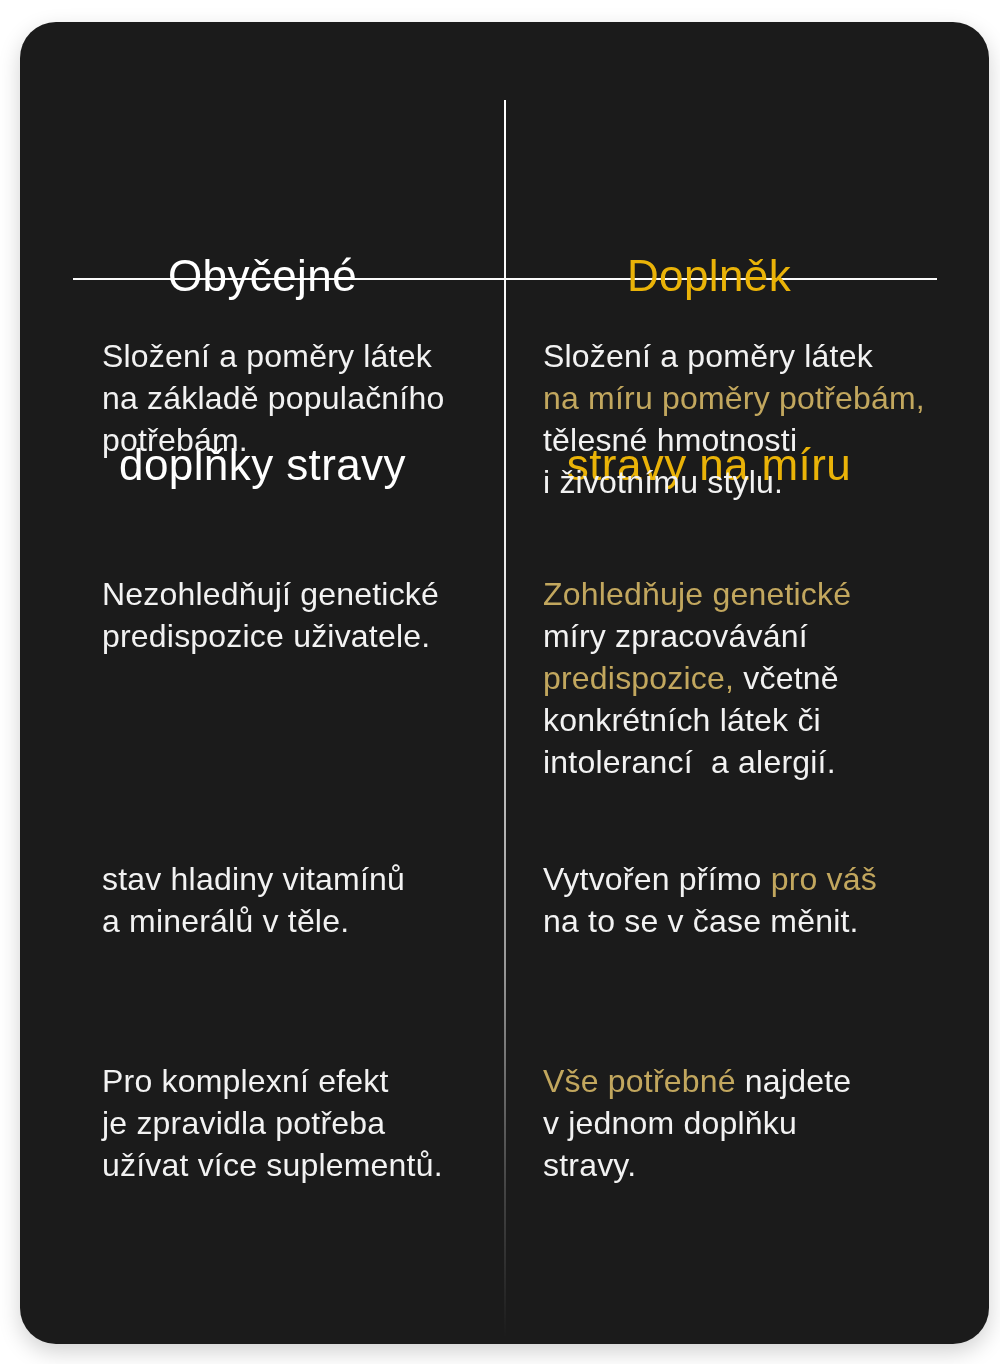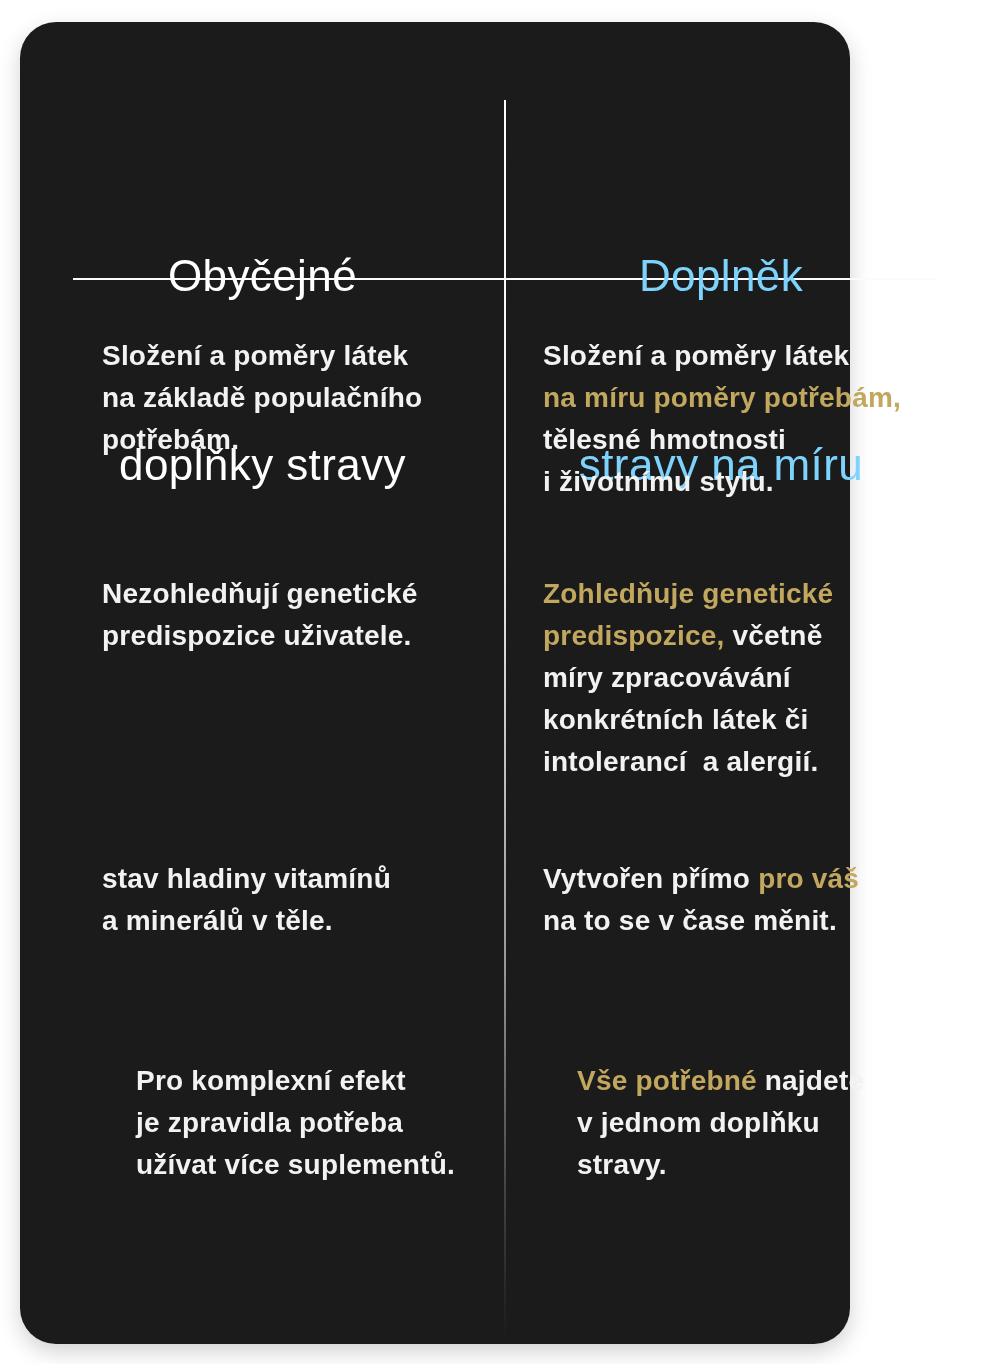--- a/index.html
+++ b/index.html
@@ -8,21 +8,21 @@
     width: 1000px;
     height: 1364px;
     background: #ffffff;
     font-family: "Liberation Sans", sans-serif;
     overflow: hidden;
   }
   .card {
     position: absolute;
     left: 20px;
     top: 22px;
-    width: 830px;
+    width: 969px;
     height: 1322px;
     background: #1B1B1B;
     border-radius: 36px;
     box-shadow: 0 8px 22px rgba(0,0,0,0.18);
   }
   .vline {
     position: absolute;
     left: 484px;
     top: 78px;
     width: 2px;
@@ -51,39 +51,39 @@
     font-weight: 300;
     letter-spacing: 0.4px;
     white-space: pre;
   }
   .header-left {
     left: 0;
     width: 485px;
     color: #ffffff;
   }
   .header-right {
-    left: 485px;
+    left: 473px;
     width: 432px;
-    color: #7dd3fc;
+    color: #eab308;
   }
   .cell {
     position: absolute;
-    font-size: 28px;
+    font-size: 32px;
     line-height: 42px;
-    font-weight: 700;
+    font-weight: 400;
     color: #F2F2F2;
     letter-spacing: 0.2px;
   }
   .cell .line { white-space: pre; }
   .cell.colL { left: 82px;  width: 400px; }
   .cell.colR { left: 523px; width: 420px; }
   .r1 { top: 313px; }
   .r2 { top: 551px; }
   .r3 { top: 836px; }
-  .r4 { top: 1038px; margin-left: 34px; }
+  .r4 { top: 1038px; }
   .gold { color: #C2A75E; }
 </style>
 </head>
 <body>
 
 <div class="card">
 
   <div class="vline"></div>
   <div class="hline"></div>
 
@@ -108,22 +108,22 @@
     <div class="line"><span>tělesné hmotnosti</span></div>
     <div class="line"><span>i životnímu stylu.</span></div>
   </div>
 
   <div class="cell colL r2">
     <div class="line">Nezohledňují genetické</div>
     <div class="line">predispozice uživatele.</div>
   </div>
   <div class="cell colR r2">
     <div class="line"><span class="gold">Zohledňuje genetické</span></div>
+    <div class="line"><span>míry zpracovávání</span></div>
     <div class="line"><span class="gold">predispozice,</span><span> včetně</span></div>
-    <div class="line"><span>míry zpracovávání</span></div>
     <div class="line"><span>konkrétních látek či</span></div>
     <div class="line"><span>intolerancí  a alergií.</span></div>
   </div>
 
   <div class="cell colL r3">
     <div class="line">stav hladiny vitamínů</div>
     <div class="line">a minerálů v těle.</div>
   </div>
   <div class="cell colR r3">
     <div class="line"><span>Vytvořen přímo </span><span class="gold">pro váš</span></div>

